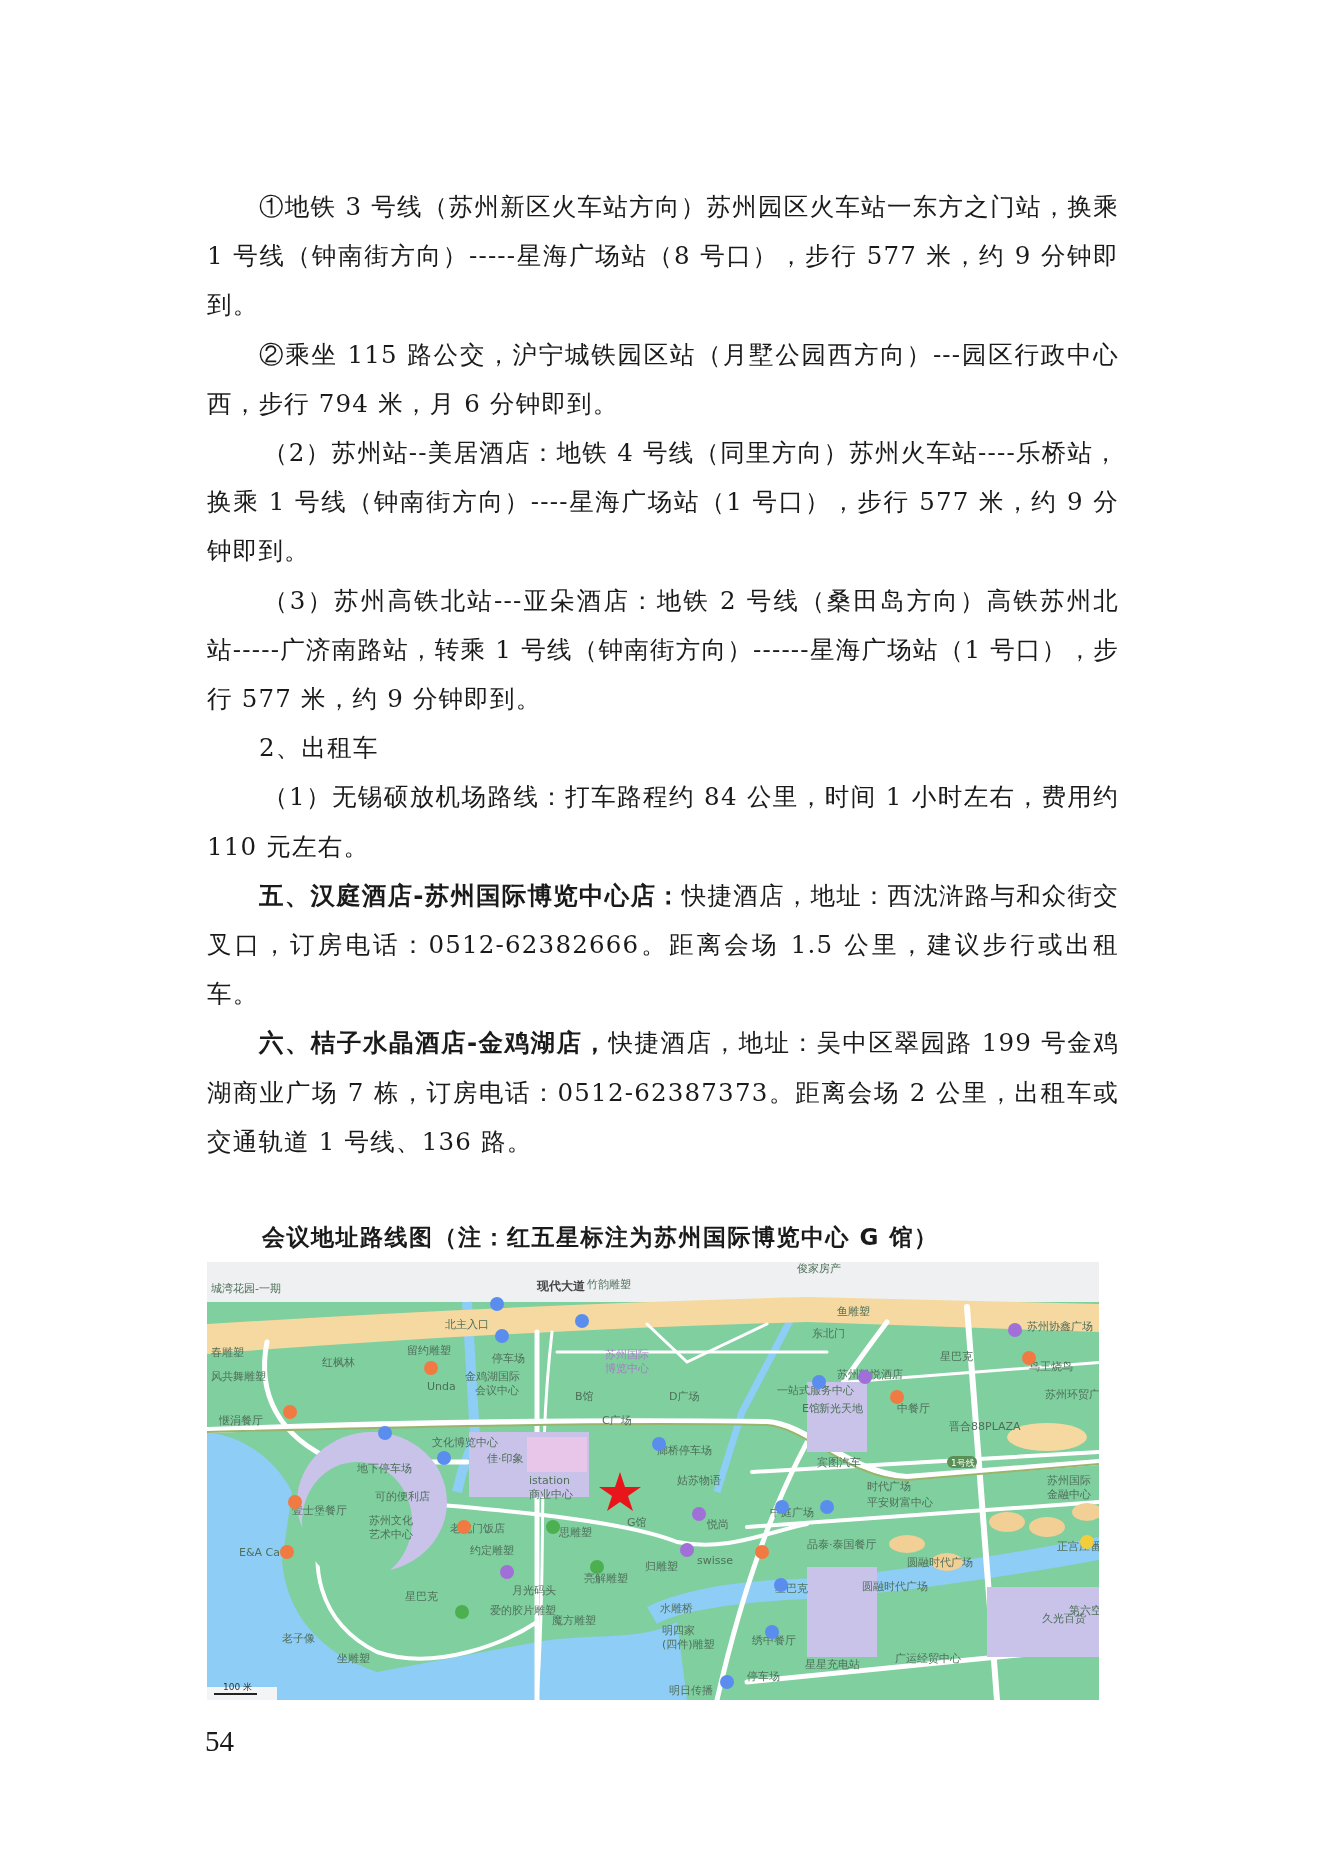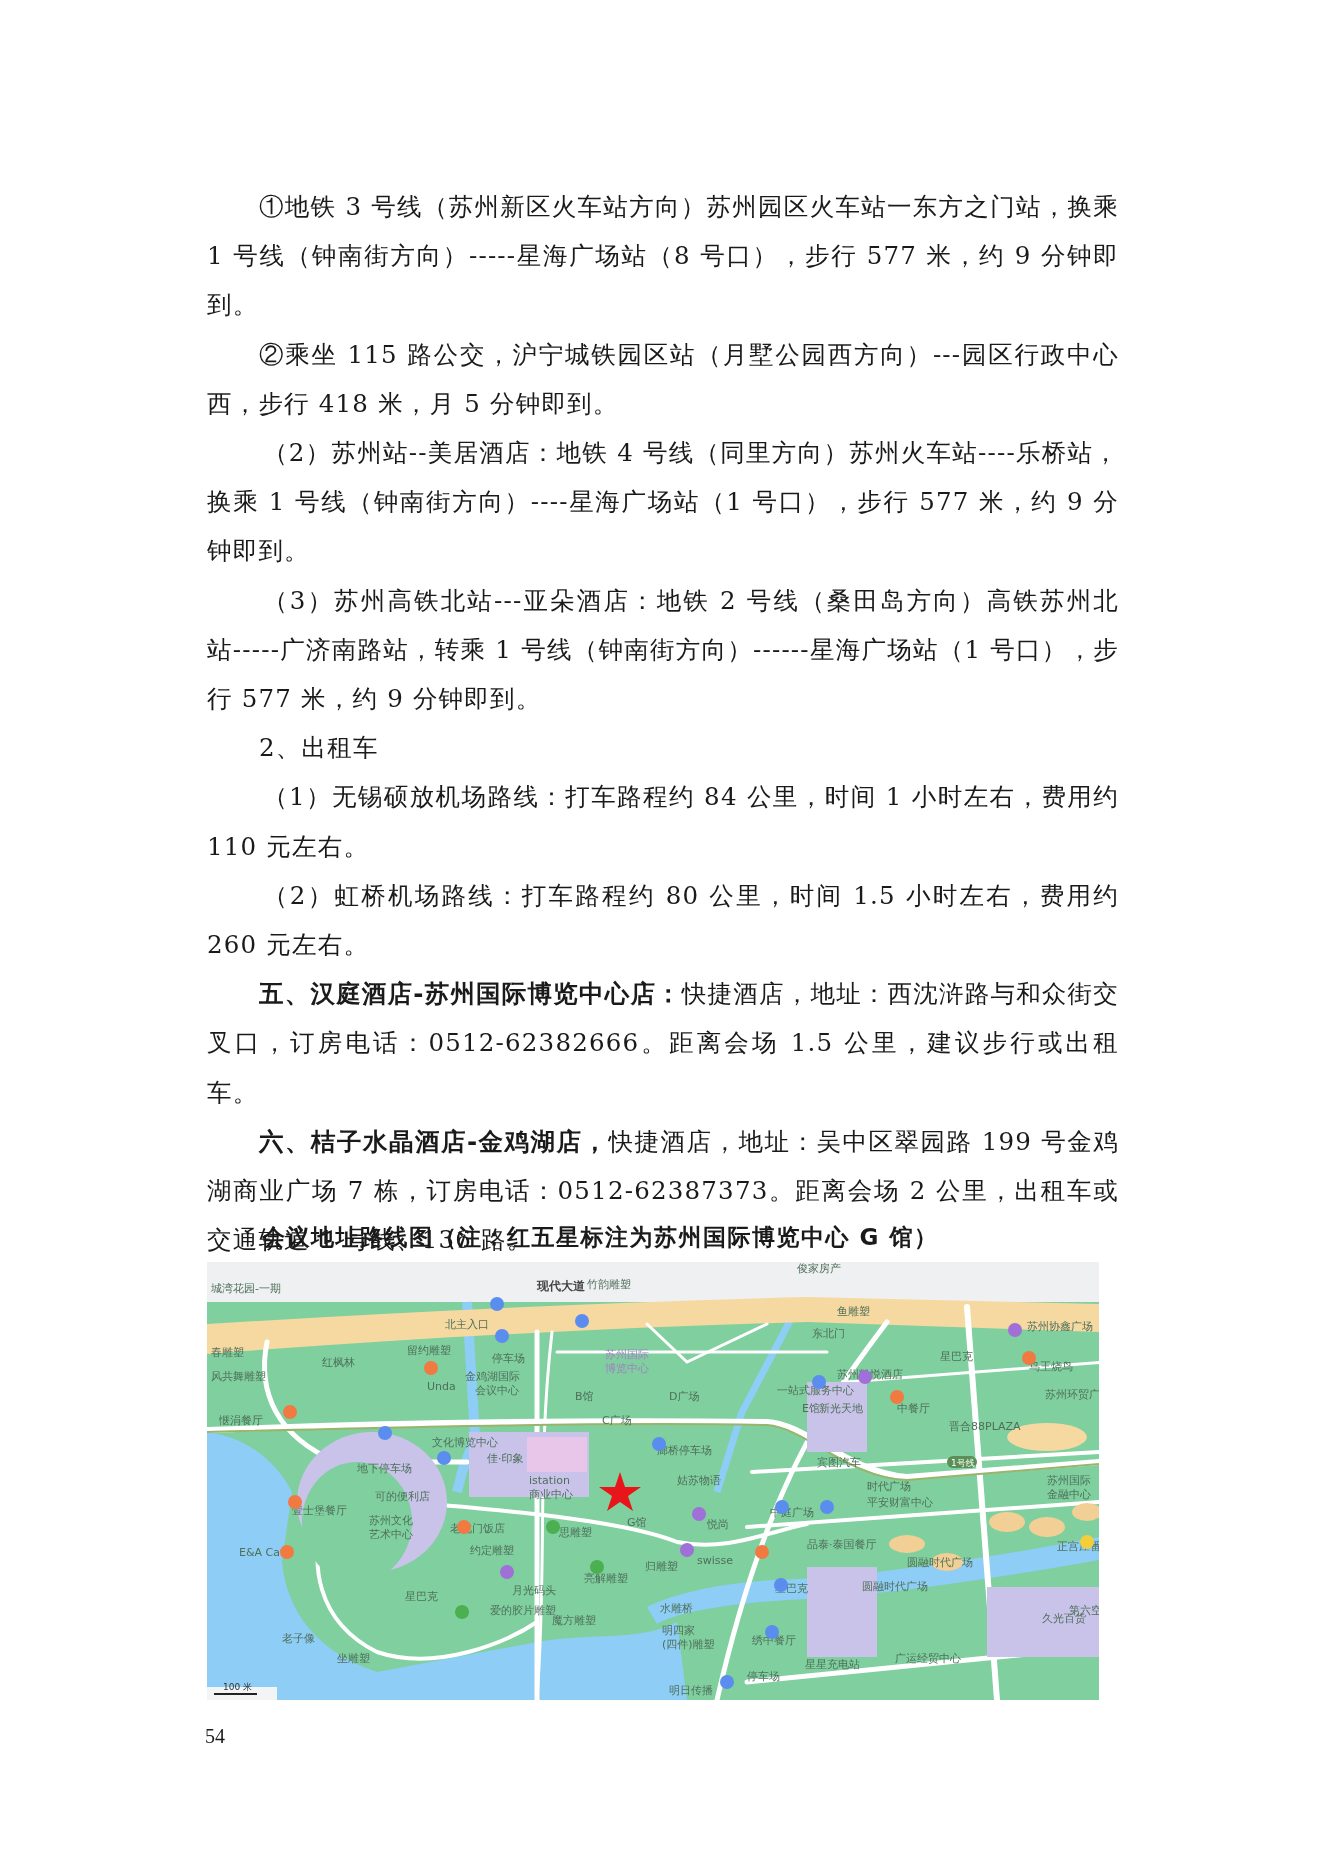--- a/index.html
+++ b/index.html
@@ -10,37 +10,36 @@
           text-align-last: left; letter-spacing: 1.2px; }
   .indent { text-indent: 52px; }
   .indent2 { text-indent: 56px; }
   .bold { font-family: "DejaVu Sans", "Liberation Sans", sans-serif; font-weight: bold; }
   .caption { position: absolute; left: 262px; top: 1222px; font-size: 23px;
              font-family: "DejaVu Sans", "Liberation Sans", sans-serif; font-weight: bold;
              letter-spacing: 1.5px; white-space: nowrap; }
   .map { position: absolute; left: 207px; top: 1262px; width: 892px; height: 438px;
          overflow: hidden; background: #7fcf9f; }
   .map svg { display: block; }
-  .pagenum { position: absolute; left: 205px; top: 1725px; font-size: 20px;
+  .pagenum { position: absolute; left: 205px; top: 1725px; font-size: 29px;
              font-family: "Liberation Serif", "DejaVu Serif", serif; }
   .lbl { font-family: "DejaVu Sans", "Liberation Sans", sans-serif; font-size: 11px; fill: #4f6f5a; }
   .lbl-dark { font-family: "DejaVu Sans", "Liberation Sans", sans-serif; font-size: 12px; fill: #444; font-weight: bold; }
   .lbl-bld { font-family: "DejaVu Sans", "Liberation Sans", sans-serif; font-size: 11px; fill: #a27fc4; }
 </style>
 </head>
 <body>
 
 <div class="page">
   <p class="para indent">①地铁 3 号线（苏州新区火车站方向）苏州园区火车站一东方之门站，换乘 1 号线（钟南街方向）-----星海广场站（8 号口），步行 577 米，约 9 分钟即到。</p>
-  <p class="para indent">②乘坐 115 路公交，沪宁城铁园区站（月墅公园西方向）---园区行政中心西，步行 418 米，月 5 分钟即到。</p>
+  <p class="para indent">②乘坐 115 路公交，沪宁城铁园区站（月墅公园西方向）---园区行政中心西，步行 794 米，月 6 分钟即到。</p>
   <p class="para indent2">（2）苏州站--美居酒店：地铁 4 号线（同里方向）苏州火车站----乐桥站，换乘 1 号线（钟南街方向）----星海广场站（1 号口），步行 577 米，约 9 分钟即到。</p>
   <p class="para indent2">（3）苏州高铁北站---亚朵酒店：地铁 2 号线（桑田岛方向）高铁苏州北站-----广济南路站，转乘 1 号线（钟南街方向）------星海广场站（1 号口），步行 577 米，约 9 分钟即到。</p>
   <p class="para indent">2、出租车</p>
   <p class="para indent2">（1）无锡硕放机场路线：打车路程约 84 公里，时间 1 小时左右，费用约 110 元左右。</p>
-  <p class="para indent2">（2）虹桥机场路线：打车路程约 80 公里，时间 1.5 小时左右，费用约 260 元左右。</p>
   <p class="para indent"><span class="bold">五、汉庭酒店-苏州国际博览中心店：</span><span>快捷酒店，地址：西沈浒路与和众街交叉口，订房电话：0512-62382666。距离会场 1.5 公里，建议步行或出租车。</span></p>
   <p class="para indent"><span class="bold">六、桔子水晶酒店-金鸡湖店，</span><span>快捷酒店，地址：吴中区翠园路 199 号金鸡湖商业广场 7 栋，订房电话：0512-62387373。距离会场 2 公里，出租车或交通轨道 1 号线、136 路。</span></p>
 </div>
 
 <div class="caption">会议地址路线图（注：红五星标注为苏州国际博览中心 G 馆）</div>
 
 <div class="map">
   <svg width="892" height="438" viewBox="0 0 892 438">
 
     <rect x="0" y="0" width="892" height="40" fill="#eef0f2"></rect>

